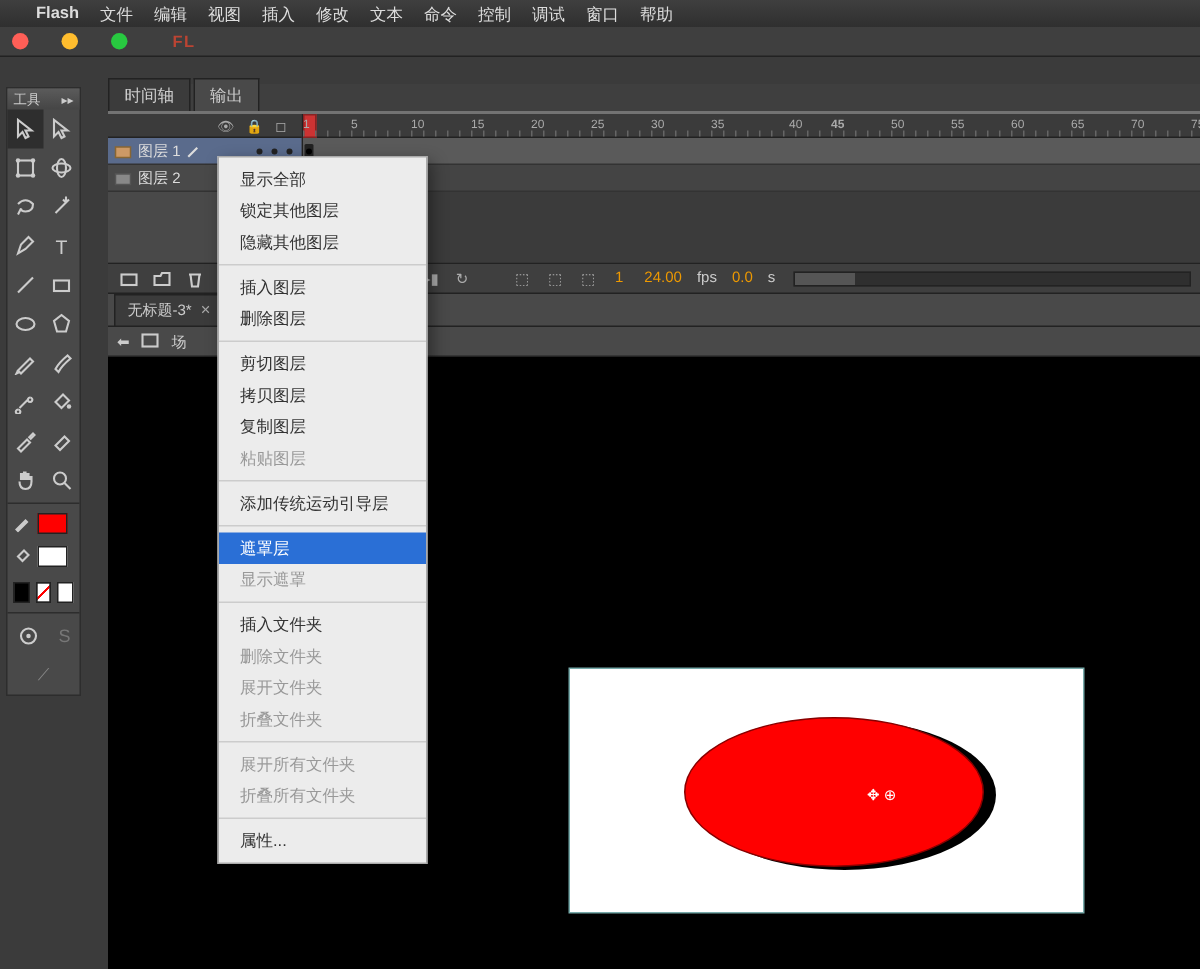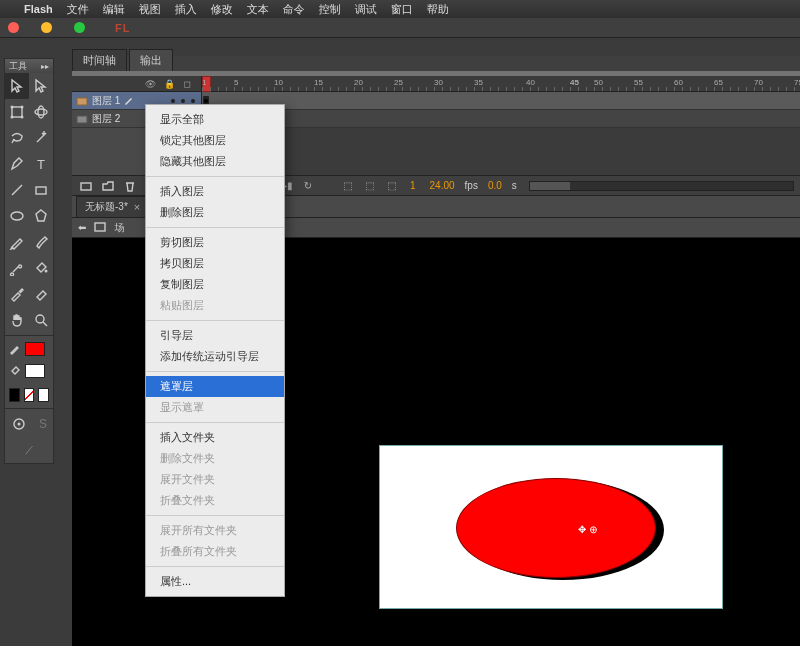--- a/index.html
+++ b/index.html
@@ -34,21 +34,21 @@
     .swatch-fill { background:#ff0000; }
     .tool-row2 { display:flex; gap:4px; padding:4px; }
     .mini { width:14px; height:14px; background:#000; border:1px solid #222; }
     .mini.white { background:#fff; }
     .mini.none { background: linear-gradient(135deg,#fff 45%,red 45%,red 55%,#fff 55%); }
     .tool-sep { height:1px; background:#2d2d2d; margin:2px 0; }
     .snap-row { height:26px; display:flex; align-items:center; justify-content:space-around; }
     
     
     .main { position: absolute; left: 72px; top: 38px; right: 0; bottom: 0; background:#3b3b3b; }
-    .timeline-tabs { height: 20px; background:#3f3f3f; display:flex; align-items:flex-end; font-size:11px; color:#ccc; border-bottom:5px solid #737373; }
+    .timeline-tabs { height: 20px; background:#3f3f3f; display:flex; align-items:flex-end; font-size:11px; color:#ccc; border-bottom:2px solid #737373; }
     .tl-tab { padding: 3px 10px; background:#494949; border:1px solid #222; border-bottom:none; margin-right:2px; }
     .tl-tab.active { background:#3b3b3b; }
     
     .timeline-body { height: 100px; background:#3b3b3b; display:flex; border-bottom:1px solid #222; }
     .layer-col { width: 130px; background:#494949; border-right:1px solid #222; }
     .layer-header { height:16px; background:#3b3b3b; display:flex; align-items:center; justify-content:flex-end; gap:8px; padding-right:10px; font-size:9px; color:#aaa; border-bottom:1px solid #222; }
     .layer-row { height:18px; display:flex; align-items:center; font-size:10px; color:#ddd; padding-left:4px; gap:4px; border-bottom:1px solid #333; }
     .layer-row.sel { background:#5a6b8c; }
     .layer-icon { width:12px; height:10px; }
     .layer-dots { margin-left:auto; display:flex; gap:6px; padding-right:6px; }
@@ -309,21 +309,21 @@
           <div class="playhead"></div>
         <div class="rmark" style="left: 0px;">1</div>
             <div class="rmark" style="left: 32px;">5</div>
             <div class="rmark" style="left: 72px;">10</div>
             <div class="rmark" style="left: 112px;">15</div>
             <div class="rmark" style="left: 152px;">20</div>
             <div class="rmark" style="left: 192px;">25</div>
             <div class="rmark" style="left: 232px;">30</div>
             <div class="rmark" style="left: 272px;">35</div>
             <div class="rmark" style="left: 324px;">40</div>
-            <div class="rmark" style="left: 368px; font-weight: bold;">45</div>
+            <div class="rmark" style="left: 352px; font-weight: bold;">45</div>
             <div class="rmark" style="left: 392px;">50</div>
             <div class="rmark" style="left: 432px;">55</div>
             <div class="rmark" style="left: 472px;">60</div>
             <div class="rmark" style="left: 512px;">65</div>
             <div class="rmark" style="left: 552px;">70</div>
             <div class="rmark" style="left: 592px;">75</div>
             <div class="rtick" style="left: 0px;"></div>
             <div class="rtick" style="left: 8px;"></div>
             <div class="rtick" style="left: 16px;"></div>
             <div class="rtick" style="left: 24px;"></div>
@@ -479,21 +479,20 @@
     <div class="ctx-item">隐藏其他图层</div>
     <div class="ctx-sep"></div>
     <div class="ctx-item">插入图层</div>
     <div class="ctx-item">删除图层</div>
     <div class="ctx-sep"></div>
     <div class="ctx-item">剪切图层</div>
     <div class="ctx-item">拷贝图层</div>
     <div class="ctx-item">复制图层</div>
     <div class="ctx-item disabled">粘贴图层</div>
     <div class="ctx-sep"></div>
-    <div class="ctx-item">引导层</div>
     <div class="ctx-item">添加传统运动引导层</div>
     <div class="ctx-sep"></div>
     <div class="ctx-item hi">遮罩层</div>
     <div class="ctx-item disabled">显示遮罩</div>
     <div class="ctx-sep"></div>
     <div class="ctx-item">插入文件夹</div>
     <div class="ctx-item disabled">删除文件夹</div>
     <div class="ctx-item disabled">展开文件夹</div>
     <div class="ctx-item disabled">折叠文件夹</div>
     <div class="ctx-sep"></div>

